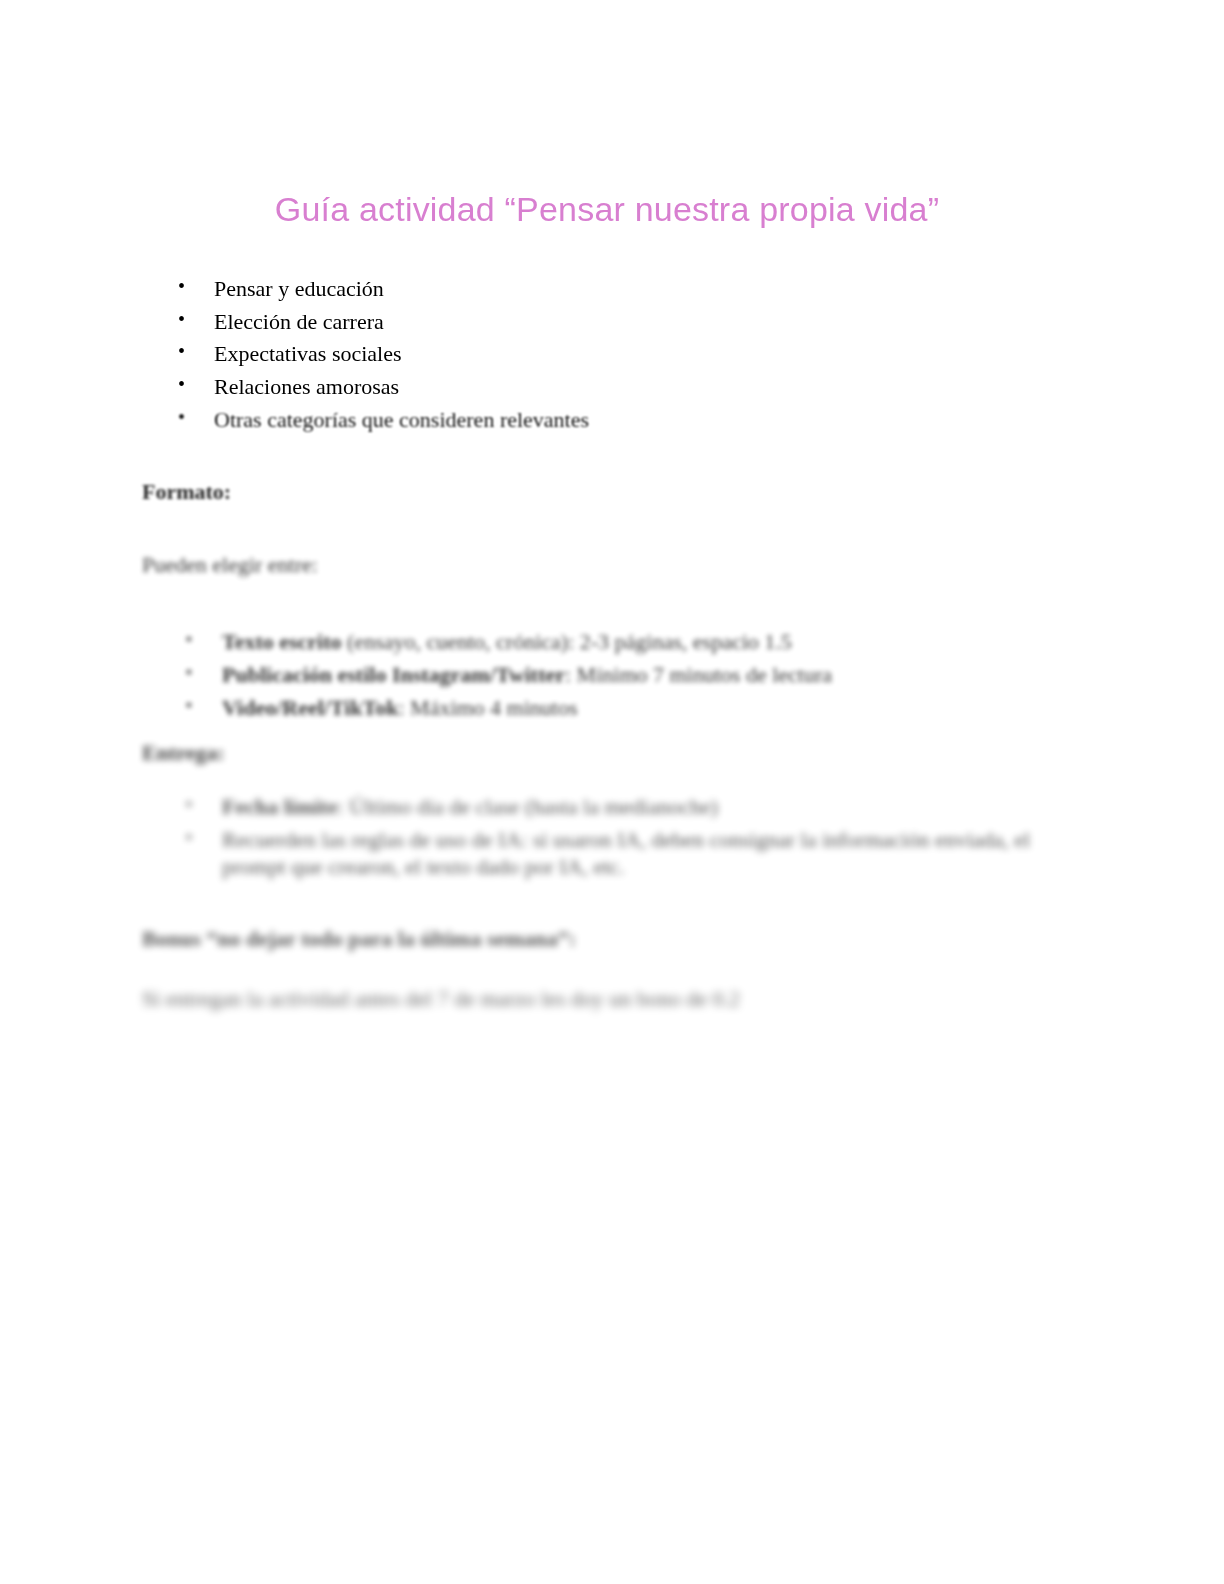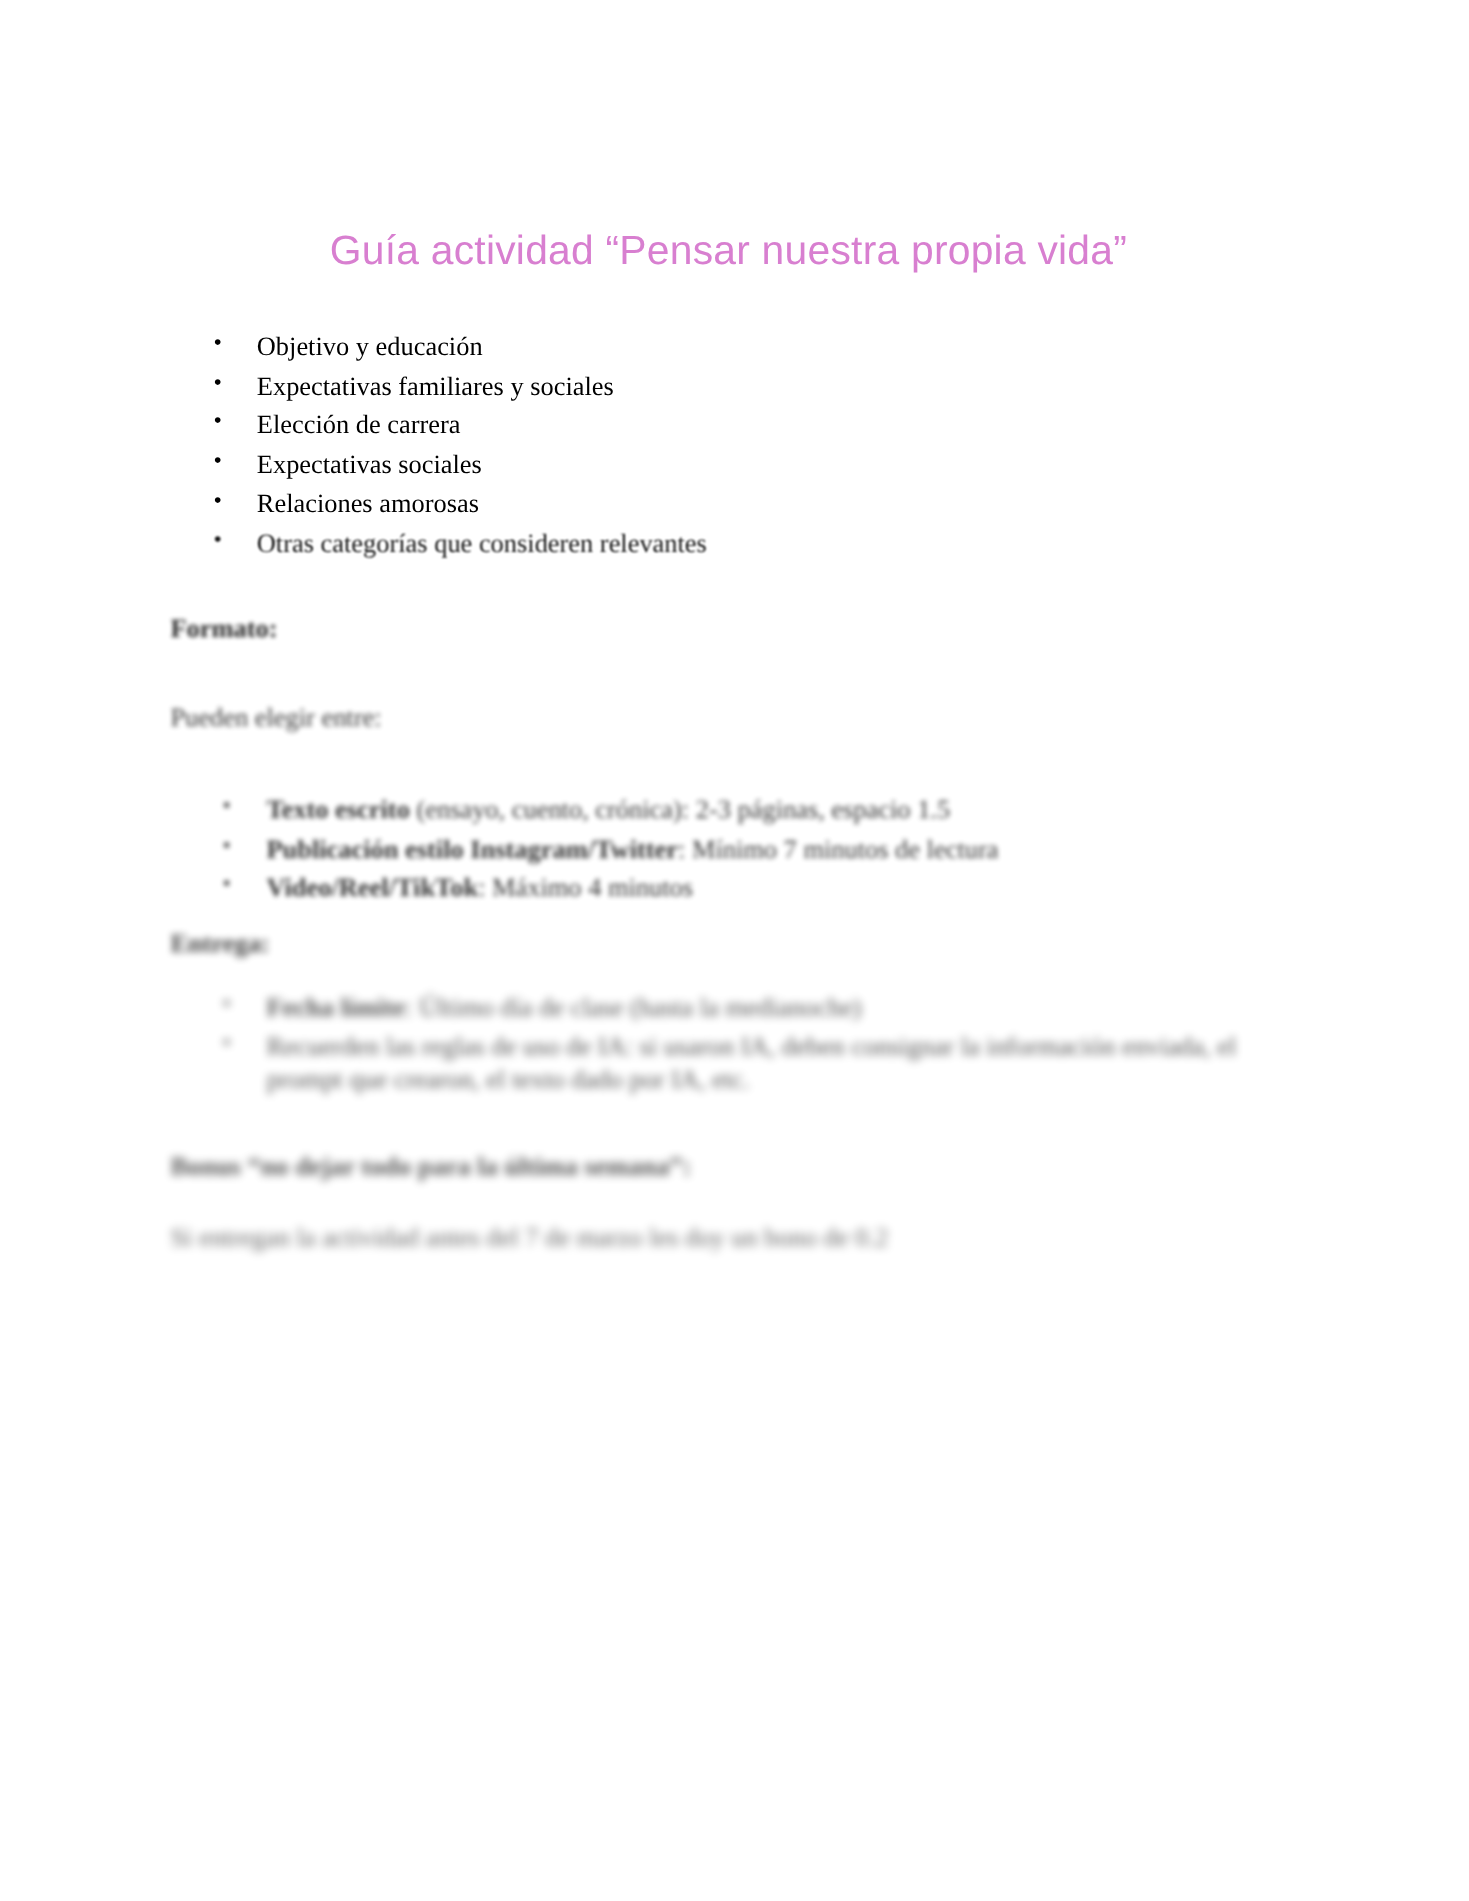--- a/index.html
+++ b/index.html
@@ -92,22 +92,21 @@
 <body>
 
 <div class="page">
   <div class="content">
 
     <h1 class="doc-title">Guía actividad “Pensar nuestra propia vida”</h1>
 
 
 
     <ul class="bullets">
-      <li>Objetivo y educación</li>
-      <li>Expectativas familiares y sociales</li>
+      <li>Pensar y educación</li>
       <li>Elección de carrera</li>
       <li>Expectativas sociales</li>
       <li>Relaciones amorosas</li>
       <li class="blur-fade-top">Otras categorías que consideren relevantes</li>
     </ul>
 
     <div class="spacer-md"></div>
 
     <div class="heading blur1">Formato:</div>
 

